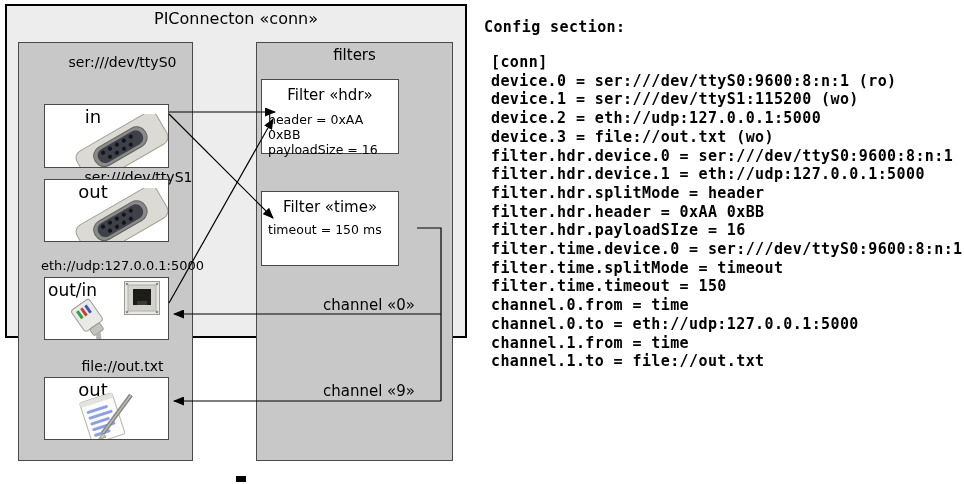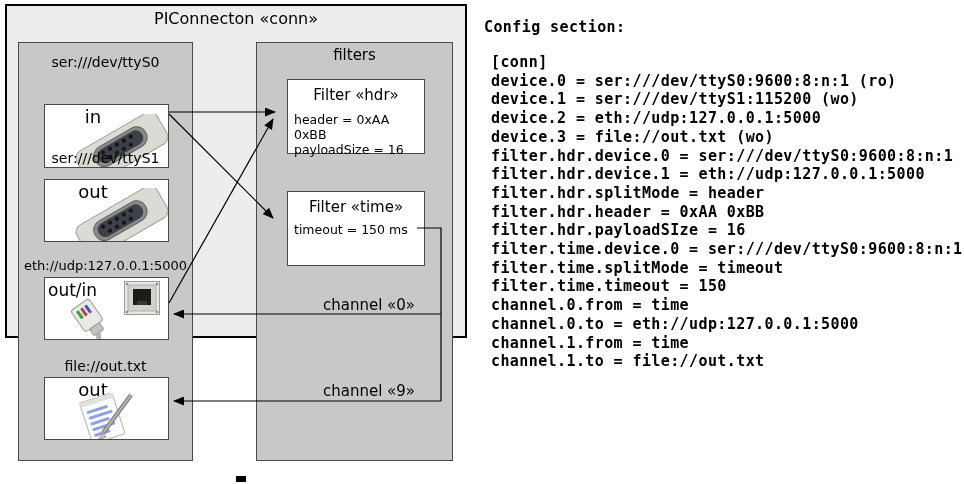--- a/index.html
+++ b/index.html
@@ -7,27 +7,27 @@
   .abs{position:absolute;}
   
   .diagram{position:absolute;left:5px;top:4px;width:462px;height:334px;
     border:2px solid #000;background:#ededed;box-sizing:border-box;}
   .diagram-title{position:absolute;left:0;top:3px;width:100%;text-align:center;
     font-size:16px;}
   .panel{position:absolute;background:#c8c8c8;border:1px solid #4a4a4a;box-sizing:border-box;}
   .devices-panel{left:11px;top:36px;width:175px;height:419px;}
   .filters-panel{left:249px;top:36px;width:197px;height:419px;}
   .filters-title{position:absolute;left:0;top:3px;width:100%;text-align:center;font-size:15px;}
-  .dev-label{position:absolute;left:0;width:100%;text-align:center;font-size:14px;white-space:nowrap;}
+  .dev-label{position:absolute;left:0;width:100%;text-align:center;font-size:14px;white-space:nowrap;padding-left:17px;}
   .dev-label.small{font-size:13px;}
   .dev-box{position:absolute;left:25px;width:125px;background:#fff;border:1px solid #4a4a4a;
     box-sizing:border-box;overflow:hidden;}
   .dev-dir{position:absolute;top:2px;left:0;width:78%;text-align:center;font-size:18px;line-height:20px;}
   .dev-dir.wide{width:66%;font-size:17px;}
-  .filter-box{position:absolute;left:30px;width:138px;height:75px;background:#fff;
+  .filter-box{position:absolute;left:4px;width:138px;height:75px;background:#fff;
     border:1px solid #4a4a4a;box-sizing:border-box;}
   .filter-title{position:absolute;left:0;top:6px;width:100%;text-align:center;font-size:15px;}
   .filter-props{position:absolute;left:6px;font-size:12.5px;line-height:15px;white-space:pre-line;}
   .channel-label{position:absolute;right:37px;font-size:15px;white-space:nowrap;}
   .wires{position:absolute;left:0;top:0;width:458px;height:470px;pointer-events:none;}
   .bottom-stub{position:absolute;left:229px;top:470px;width:10px;height:6px;background:#000;}
   
   .config{position:absolute;left:484px;top:8px;width:478px;}
   .config-heading{font-family:"DejaVu Sans Mono",monospace;font-weight:700;font-size:15px;
     letter-spacing:0.4px;margin-top:10px;}
@@ -56,21 +56,21 @@
           <circle cx="65" cy="29" r="2.1" fill="#14151c"></circle>
           <circle cx="37" cy="36" r="2.1" fill="#14151c"></circle>
             <circle cx="45" cy="36" r="2.1" fill="#14151c"></circle>
           <circle cx="53" cy="36" r="2.1" fill="#14151c"></circle>
             <circle cx="61" cy="36" r="2.1" fill="#14151c"></circle>
           <circle cx="14" cy="46" r="2.6" fill="#7d7a73"></circle>
         </g>
       </svg>
     </div>
 
-    <div class="dev-label" style="top:107px;">ser:///dev/ttyS1</div>
+    <div class="dev-label" style="top:126px;margin-left:16px;">ser:///dev/ttyS1</div>
     <div class="dev-box" style="top:136px;height:63px;">
       <div class="dev-dir">out</div>
       <svg class="abs" style="right:-4px;bottom:-3px;" width="104" height="56" viewBox="0 0 104 56">
         <g transform="rotate(-30 52 30)">
           <rect x="6" y="16" width="92" height="36" rx="8" fill="#dcdad5" stroke="#a39f96"></rect>
           <rect x="22" y="22" width="58" height="21" rx="10" fill="#8a8a88" stroke="#63635f"></rect>
           <rect x="26" y="25" width="50" height="15" rx="7" fill="#3f4149"></rect>
           <circle cx="33" cy="29" r="2.1" fill="#14151c"></circle>
             <circle cx="41" cy="29" r="2.1" fill="#14151c"></circle>
           <circle cx="49" cy="29" r="2.1" fill="#14151c"></circle>

